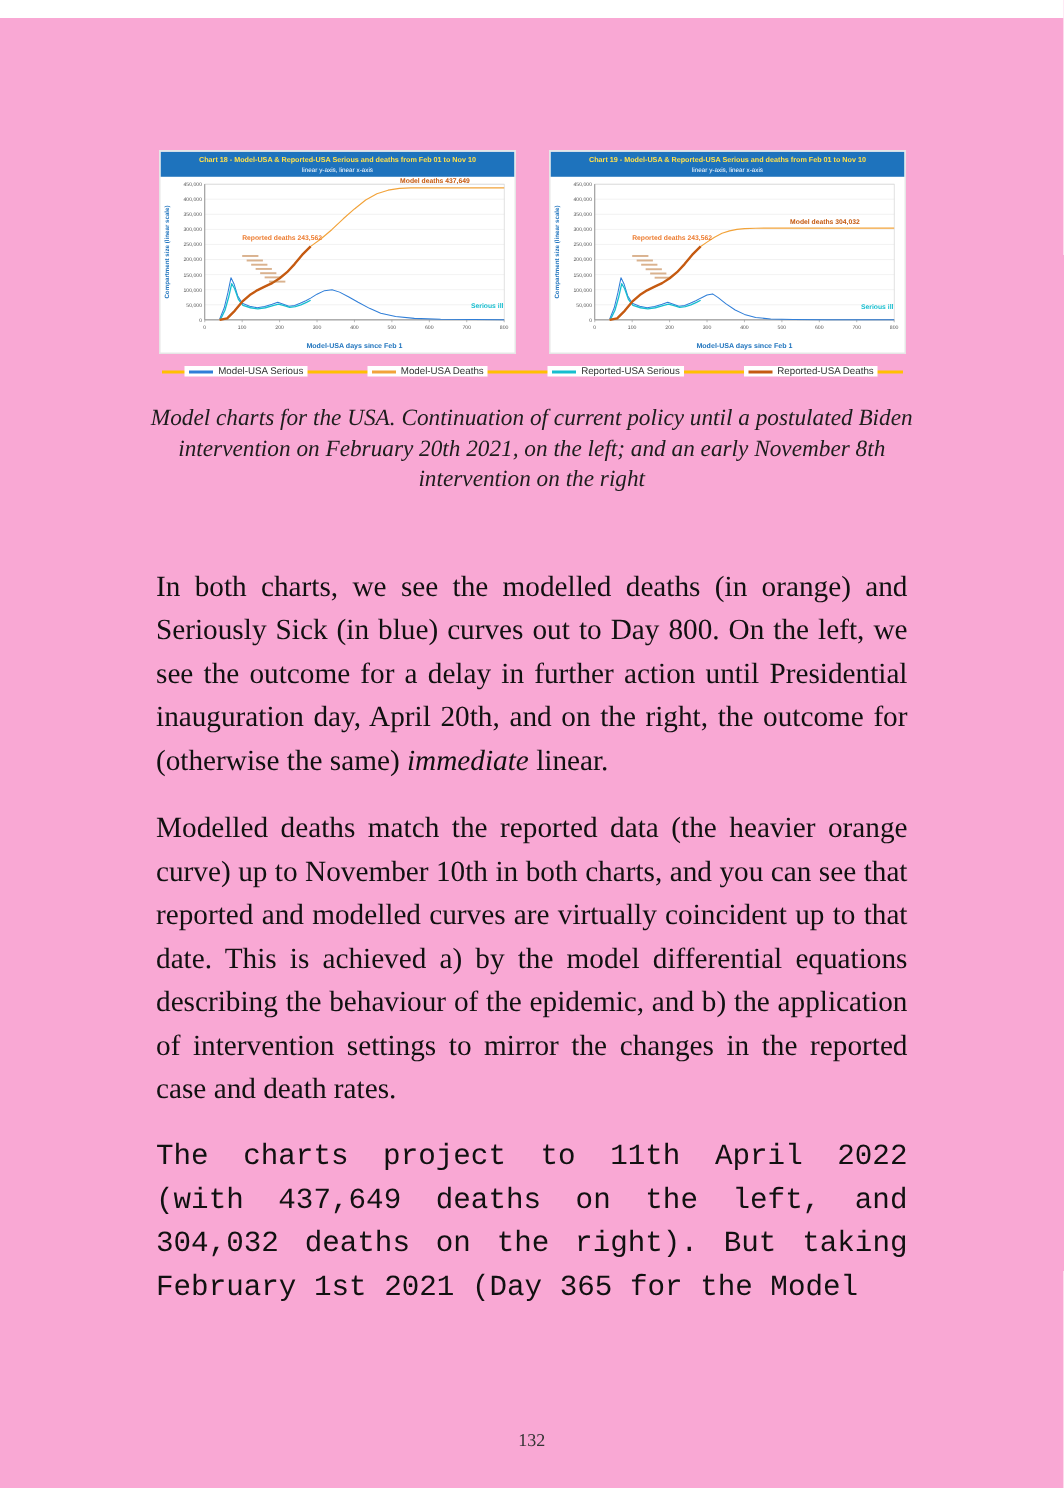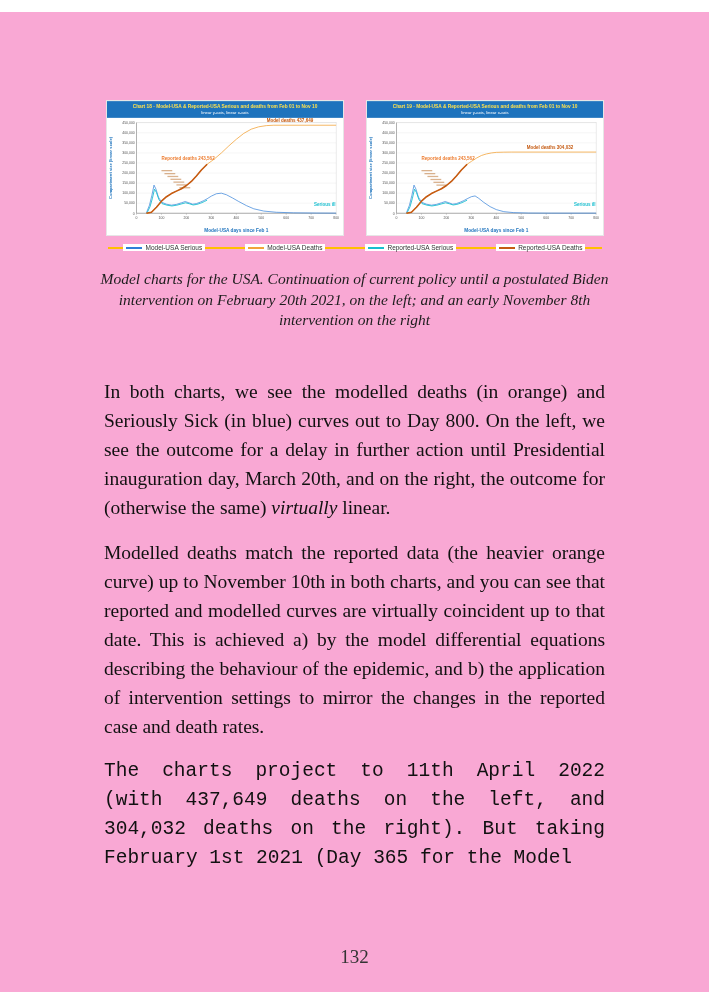--- a/index.html
+++ b/index.html
@@ -13,21 +13,21 @@
   .legend-items{position:relative;display:flex;justify-content:space-around;align-items:center;
                 height:100%;font-family:"Liberation Sans",sans-serif;font-size:6.5px;color:#333;}
   .legend-item{display:flex;align-items:center;gap:3px;background:#fff;padding:0 3px;}
   .swatch{display:inline-block;width:16px;height:2px;}
   .caption{width:524px;margin:14px auto 0;text-align:center;font-style:italic;
            font-size:15.5px;line-height:1.33;color:#1d1d1d;}
   .content{margin:46px 104px 0;}
   .content p{margin:0 0 16px;font-size:19.5px;line-height:29px;text-align:justify;color:#111;}
   .content p:last-child{margin-bottom:0;font-family:Liberation Mono, monospace;}
   .page-number{position:absolute;bottom:32px;left:0;right:0;text-align:center;
-               font-size:19px;color:#333;}
+               font-size:12px;color:#333;}
 </style>
 </head>
 <body>
 
 <div class="page">
 
   <div class="charts-row">
     <svg class="chart" viewBox="0 0 240 136" preserveAspectRatio="xMidYMid meet">
         <rect x="0" y="0" width="240" height="17" fill="#1e73bd"></rect>
         <text x="120" y="7.2" text-anchor="middle" font-size="4.9" font-weight="bold" fill="#ffe14d">Chart 18 - Model-USA &amp; Reported-USA Serious and deaths from Feb 01 to Nov 10</text>
@@ -171,20 +171,20 @@
         <span class="legend-item">
           <span class="swatch" style="background: rgb(197, 90, 17);"></span>
           <span>Reported-USA Deaths</span>
         </span>
       </div>
   </div>
 
   <p class="caption">Model charts for the USA. Continuation of current policy until a postulated Biden intervention on February 20th 2021, on the left; and an early November 8th intervention on the right</p>
 
   <div class="content">
-    <p><span>In both charts, we see the modelled deaths (in orange) and Seriously Sick (in blue) curves out to Day 800. On the left, we see the outcome for a delay in further action until Presidential inauguration day, March 20th, and on the right, the outcome for (otherwise the same) </span><i>virtually</i><span> linear.</span></p>
+    <p><span>In both charts, we see the modelled deaths (in orange) and Seriously Sick (in blue) curves out to Day 800. On the left, we see the outcome for a delay in further action until Presidential inauguration day, April 20th, and on the right, the outcome for (otherwise the same) </span><i>immediate</i><span> linear.</span></p>
     <p>Modelled deaths match the reported data (the heavier orange curve) up to November 10th in both charts, and you can see that reported and modelled curves are virtually coincident up to that date. This is achieved a) by the model differential equations describing the behaviour of the epidemic, and b) the application of intervention settings to mirror the changes in the reported case and death rates.</p>
     <p>The charts project to 11th April 2022 (with 437,649 deaths on the left, and 304,032 deaths on the right). But taking February 1st 2021 (Day 365 for the Model</p>
   </div>
 
   <div class="page-number">132</div>
 
 </div>
 
 </body></html>

